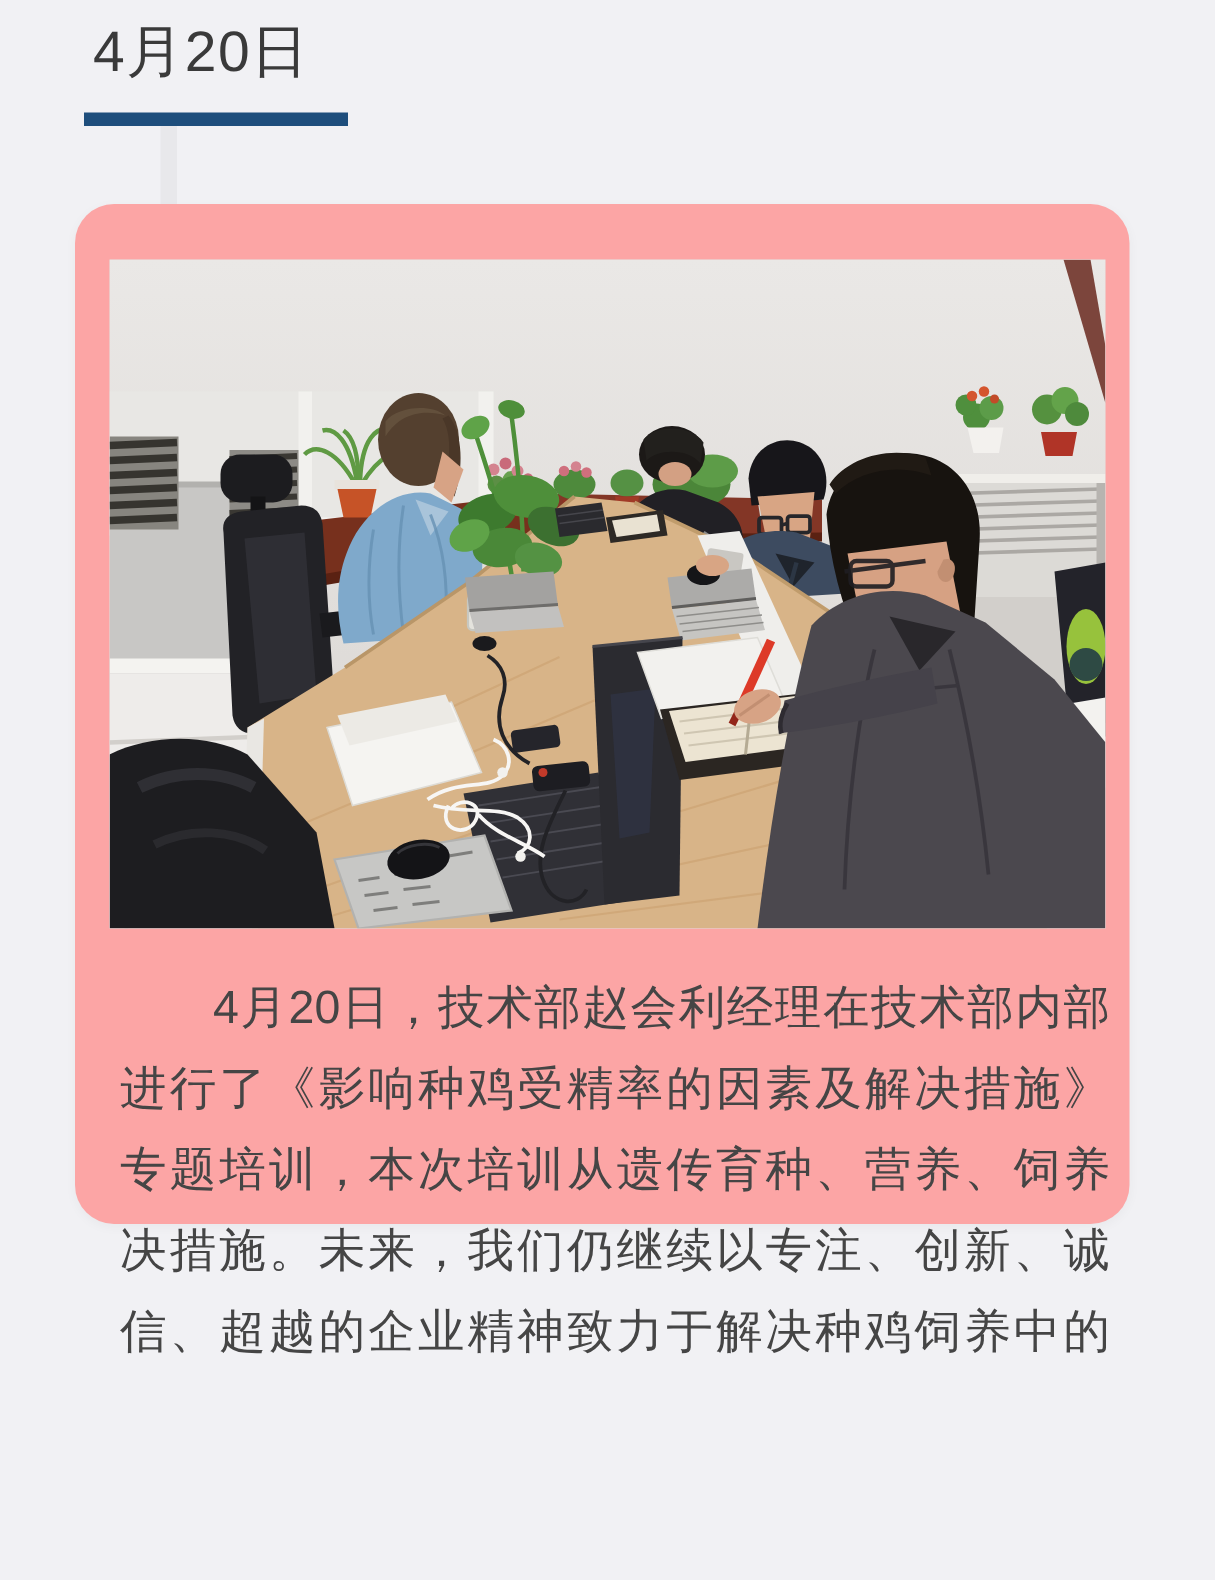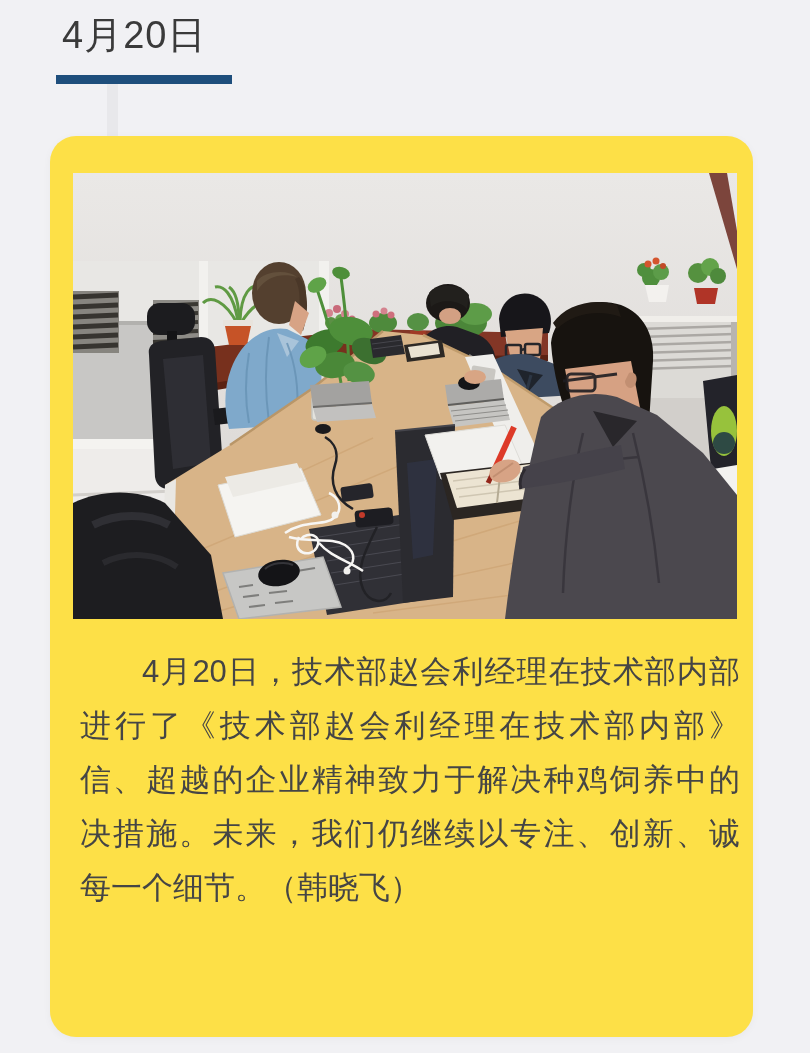--- a/index.html
+++ b/index.html
@@ -14,22 +14,22 @@
   }
   .accent-bar{
     position:absolute;left:56px;top:75px;width:176px;height:9px;
     background:#1e4e7c;
   }
   .connector{
     position:absolute;left:107px;top:84px;width:11px;height:54px;
     background:#e8e8eb;
   }
   .card{
-    position:absolute;left:50px;top:136px;width:703px;height:901px;
-    background:#fde047;border-radius:26px;
+    position:absolute;left:50px;top:136px;width:703px;height:680px;
+    background:#fca5a5;border-radius:26px;
     box-shadow:0 2px 8px rgba(0,0,0,0.04);
   }
   .photo{
     position:absolute;left:23px;top:37px;width:664px;height:446px;
     overflow:hidden;background:#e2e0dd;
   }
   .photo svg{display:block;}
   .article{
     position:absolute;left:30px;top:509px;width:660px;
     font-size:31px;line-height:54px;color:#454545;
@@ -359,20 +359,20 @@
         <path d="M452,296 C448,302 446,310 448,316" stroke="#2e2b31" stroke-width="3" fill="none"></path>
 
         <path d="M0,446 L0,330 C28,316 66,316 92,330 L138,382 L150,446 Z" fill="#1d1d20"></path>
         <path d="M20,352 C44,340 74,340 96,352" stroke="#2f2f34" stroke-width="8" fill="none"></path>
         <path d="M30,390 C54,378 84,380 104,394" stroke="#2a2a2e" stroke-width="6" fill="none"></path>
       </svg>
     </div>
 
     <div class="article">
       <div class="line first">4月20日，技术部赵会利经理在技术部内部</div>
-      <div class="line">进行了《技术部赵会利经理在技术部内部》</div>
+      <div class="line">进行了《影响种鸡受精率的因素及解决措施》</div>
+      <div class="line">专题培训，本次培训从遗传育种、营养、饲养</div>
+      <div class="line">决措施。未来，我们仍继续以专注、创新、诚</div>
       <div class="line">信、超越的企业精神致力于解决种鸡饲养中的</div>
-      <div class="line">决措施。未来，我们仍继续以专注、创新、诚</div>
-      <div class="line last">每一个细节。（韩晓飞）</div>
     </div>
 
   </div>
 </div>
 
 </body></html>

